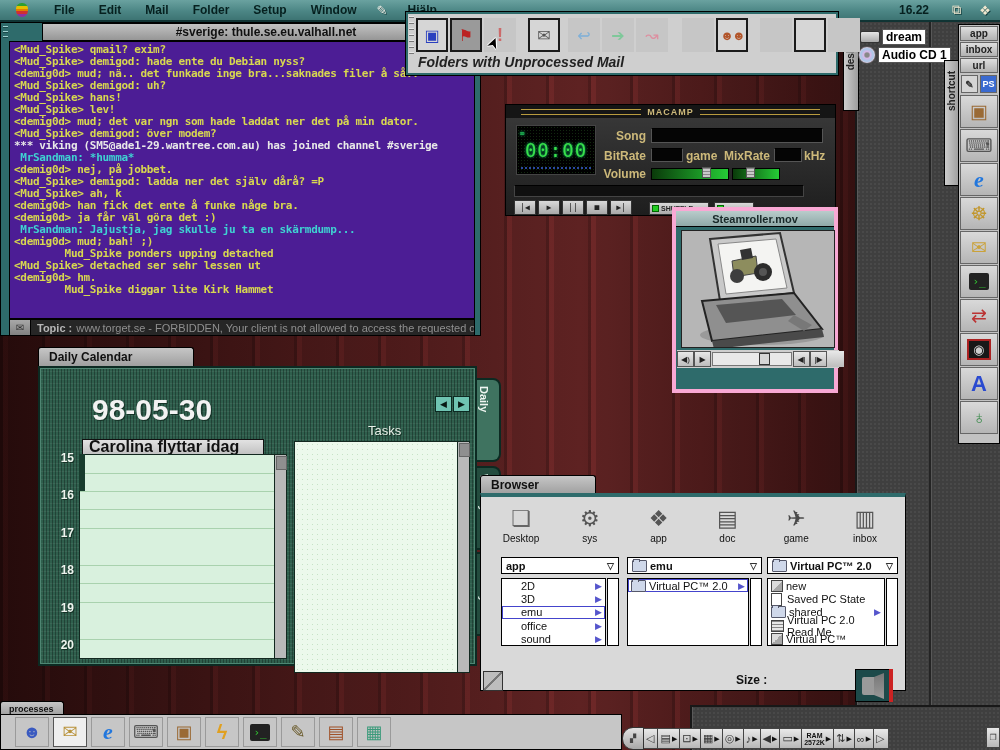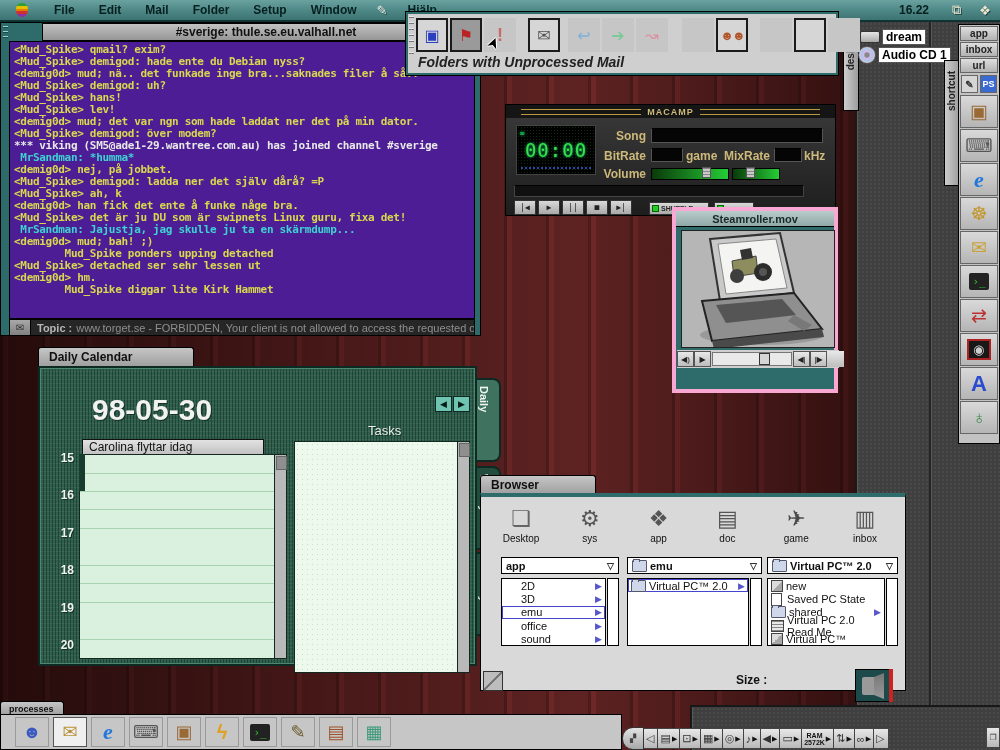--- a/index.html
+++ b/index.html
@@ -95,21 +95,21 @@
   .qt-thumb{position:absolute;left:46px;top:0px;width:9px;height:10px;background:#d5d5d5;border:1px solid #333;}
   
   .calwrap{left:38px;top:347px;}
   .cal-tab{left:0px;top:0px;width:156px;height:19px;}
   .cal-win{left:0px;top:19px;width:439px;height:300px;background-color:var(--calendar-green);
     background-image:repeating-linear-gradient(90deg,rgba(0,0,0,.3) 0 1px,transparent 1px 3px),repeating-linear-gradient(0deg,rgba(255,255,255,.06) 0 1px,transparent 1px 4px);
     border:2px solid #0c2a22;box-shadow:inset 0 0 0 1px #4e8672;box-sizing:border-box;}
   .cal-date{left:52px;top:25px;font-size:30px;font-weight:bold;color:#f2f2f2;text-shadow:1px 1px 0 #143226;}
   .cal-nav{left:394px;top:28px;display:flex;}
   .cal-nav div{width:17px;height:16px;background:#6fc4b2;border:1px solid #0c2a22;color:#081a14;font-size:9px;display:flex;align-items:center;justify-content:center;margin-left:1px;box-sizing:border-box;}
-  .cal-banner{left:42px;top:71px;width:182px;height:16px;background:linear-gradient(180deg,#e2e2e2,#c2c2c2);border:1px solid #111;font-size:12px;font-weight:normal;color:#111;display:flex;align-items:center;padding-left:6px;box-sizing:border-box;}
+  .cal-banner{left:42px;top:71px;width:182px;height:16px;background:linear-gradient(180deg,#e2e2e2,#c2c2c2);border:1px solid #111;font-size:16px;font-weight:bold;color:#111;display:flex;align-items:center;padding-left:6px;box-sizing:border-box;}
   .cal-hour{position:absolute;left:10px;width:24px;text-align:right;color:#eef4ee;font-size:12px;font-weight:bold;text-shadow:1px 1px 0 #143226;}
   .cal-hours .cal-hour:nth-child(1){top:83px;}
   .cal-hours .cal-hour:nth-child(2){top:120px;}
   .cal-hours .cal-hour:nth-child(3){top:158px;}
   .cal-hours .cal-hour:nth-child(4){top:195px;}
   .cal-hours .cal-hour:nth-child(5){top:233px;}
   .cal-hours .cal-hour:nth-child(6){top:270px;}
   .cal-sched{left:39px;top:86px;width:208px;height:205px;background:var(--list-green);background-image:repeating-linear-gradient(180deg,transparent 0 17.5px,#a9d2ae 17.5px 18.5px);border:1px solid #12281f;box-sizing:border-box;}
   .cal-now{left:39px;top:86px;width:6px;height:37px;background:#183c2d;}
   .cal-scroll{position:absolute;right:0;top:0;width:12px;height:100%;background:#b9b9b9;border-left:1px solid #12281f;box-sizing:border-box;}
@@ -480,21 +480,21 @@
         <div class="ln yl">&lt;Mud_Spike&gt; hans!</div>
         <div class="ln yl">&lt;Mud_Spike&gt; lev!</div>
         <div class="ln yl">&lt;demig0d&gt; mud; det var ngn som hade laddat ner det på min dator.</div>
         <div class="ln yl">&lt;Mud_Spike&gt; demigod: över modem?</div>
         <div class="ln wh">*** viking (SM5@ade1-29.wantree.com.au) has joined channel #sverige</div>
         <div class="ln cy"> MrSandman: *humma*</div>
         <div class="ln yl">&lt;demig0d&gt; nej, på jobbet.</div>
         <div class="ln yl">&lt;Mud_Spike&gt; demigod: ladda ner det själv dårå? =P</div>
         <div class="ln yl">&lt;Mud_Spike&gt; ah, k</div>
         <div class="ln yl">&lt;demig0d&gt; han fick det ente å funke någe bra.</div>
-        <div class="ln yl">&lt;Mud_Spike&gt; det är ju DU som är swipnets Linux guru, fixa det!</div>
+        <div class="ln yl">&lt;demig0d&gt; ja får väl göra det :)</div>
         <div class="ln cy"> MrSandman: Jajustja, jag skulle ju ta en skärmdump...</div>
         <div class="ln yl">&lt;demig0d&gt; mud; bah! ;)</div>
         <div class="ln yl">        Mud_Spike ponders upping detached</div>
         <div class="ln yl">&lt;Mud_Spike&gt; detached ser sehr lessen ut</div>
         <div class="ln yl">&lt;demig0d&gt; hm.</div>
         <div class="ln yl">        Mud_Spike diggar lite Kirk Hammet</div>
     </div>
     <div class="abs irc-status">
       <div class="irc-mail">✉</div>
       <span class="irc-topic-label">Topic :</span>

